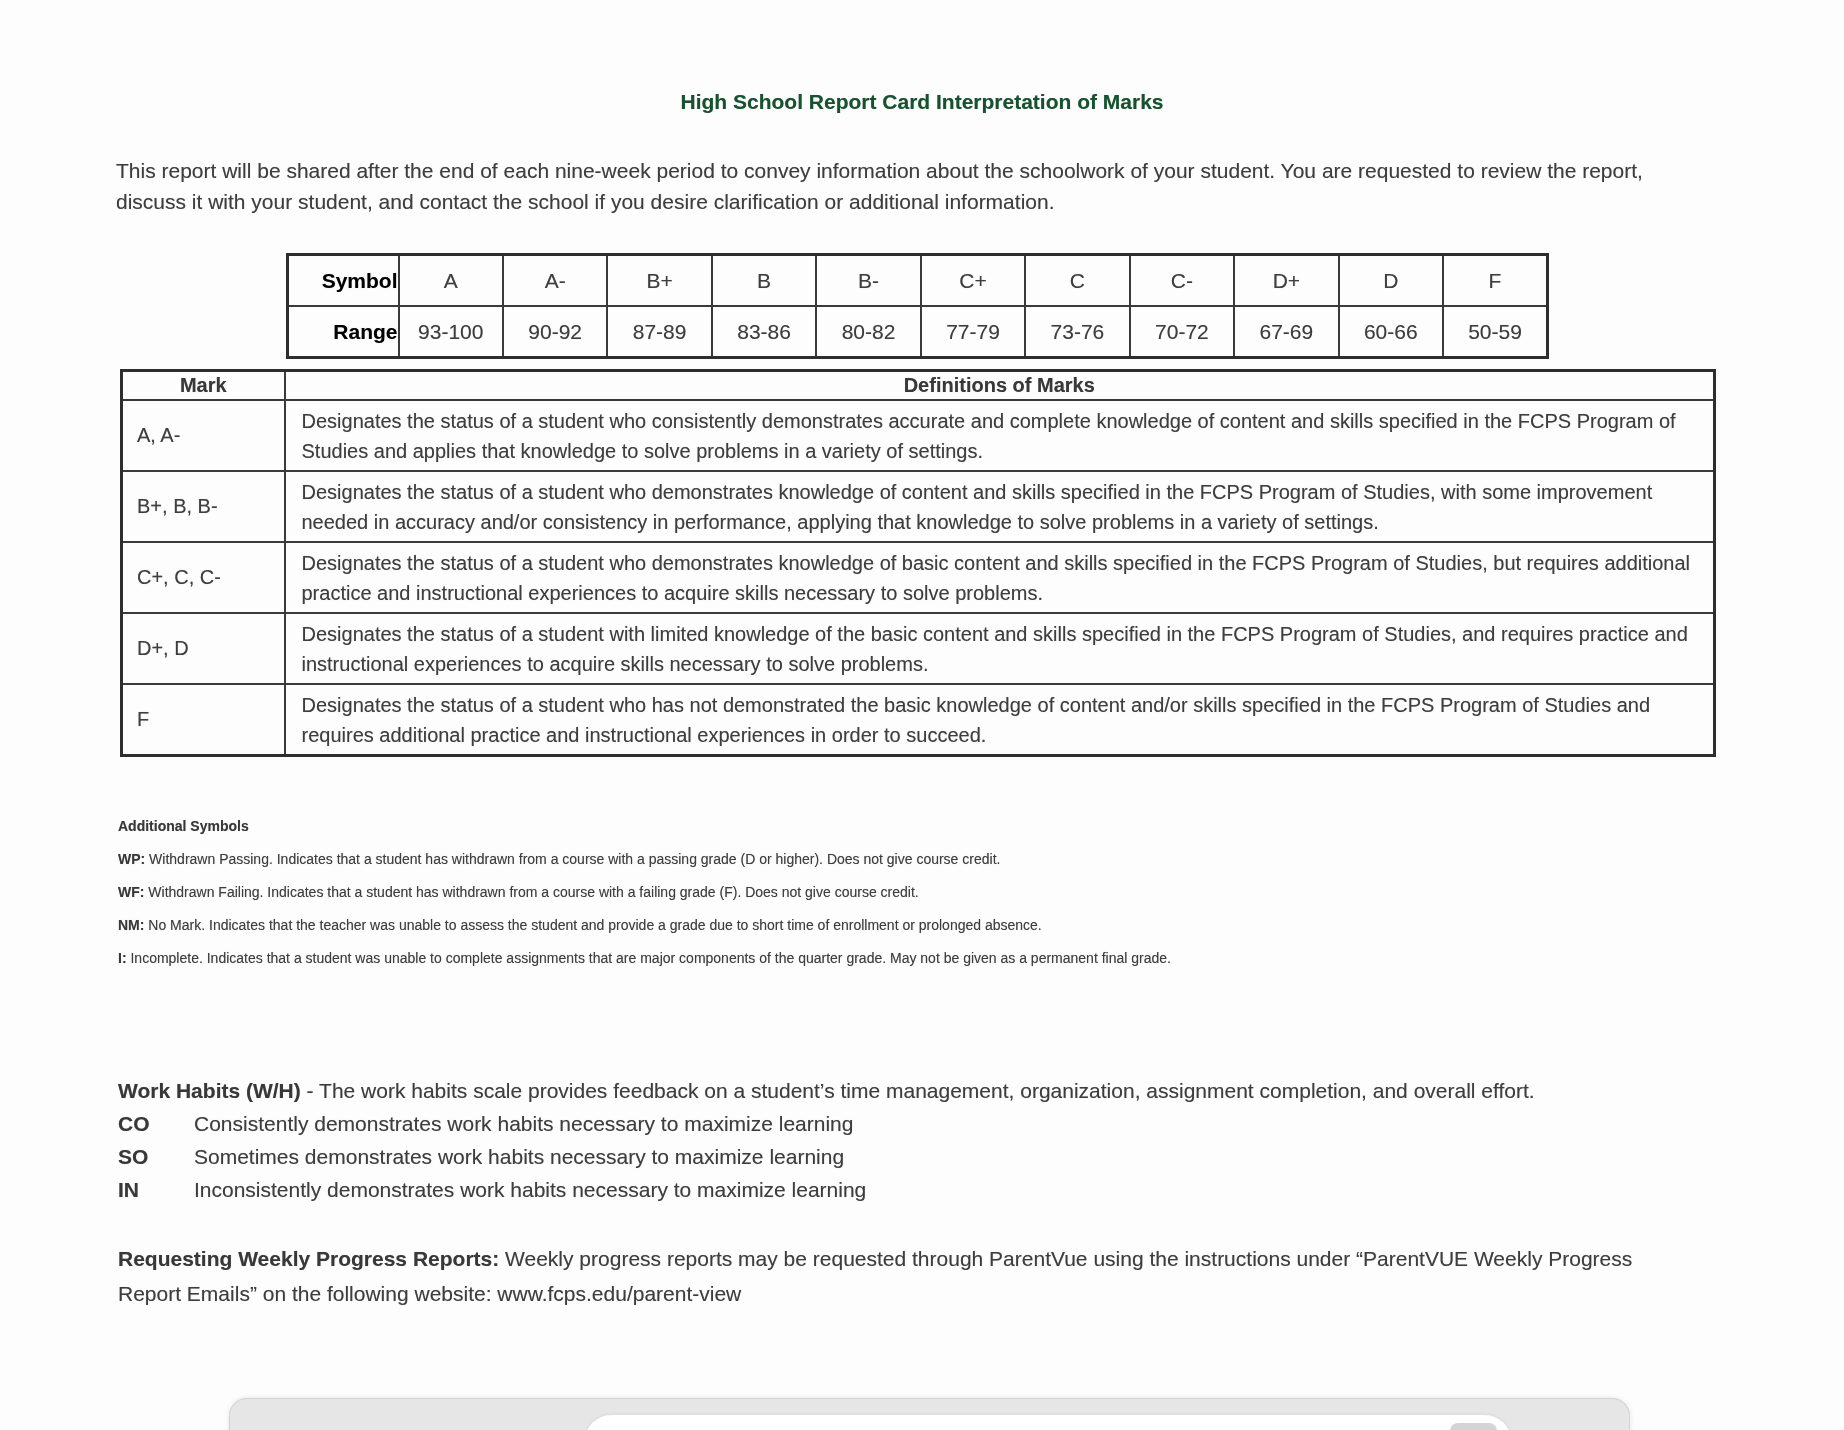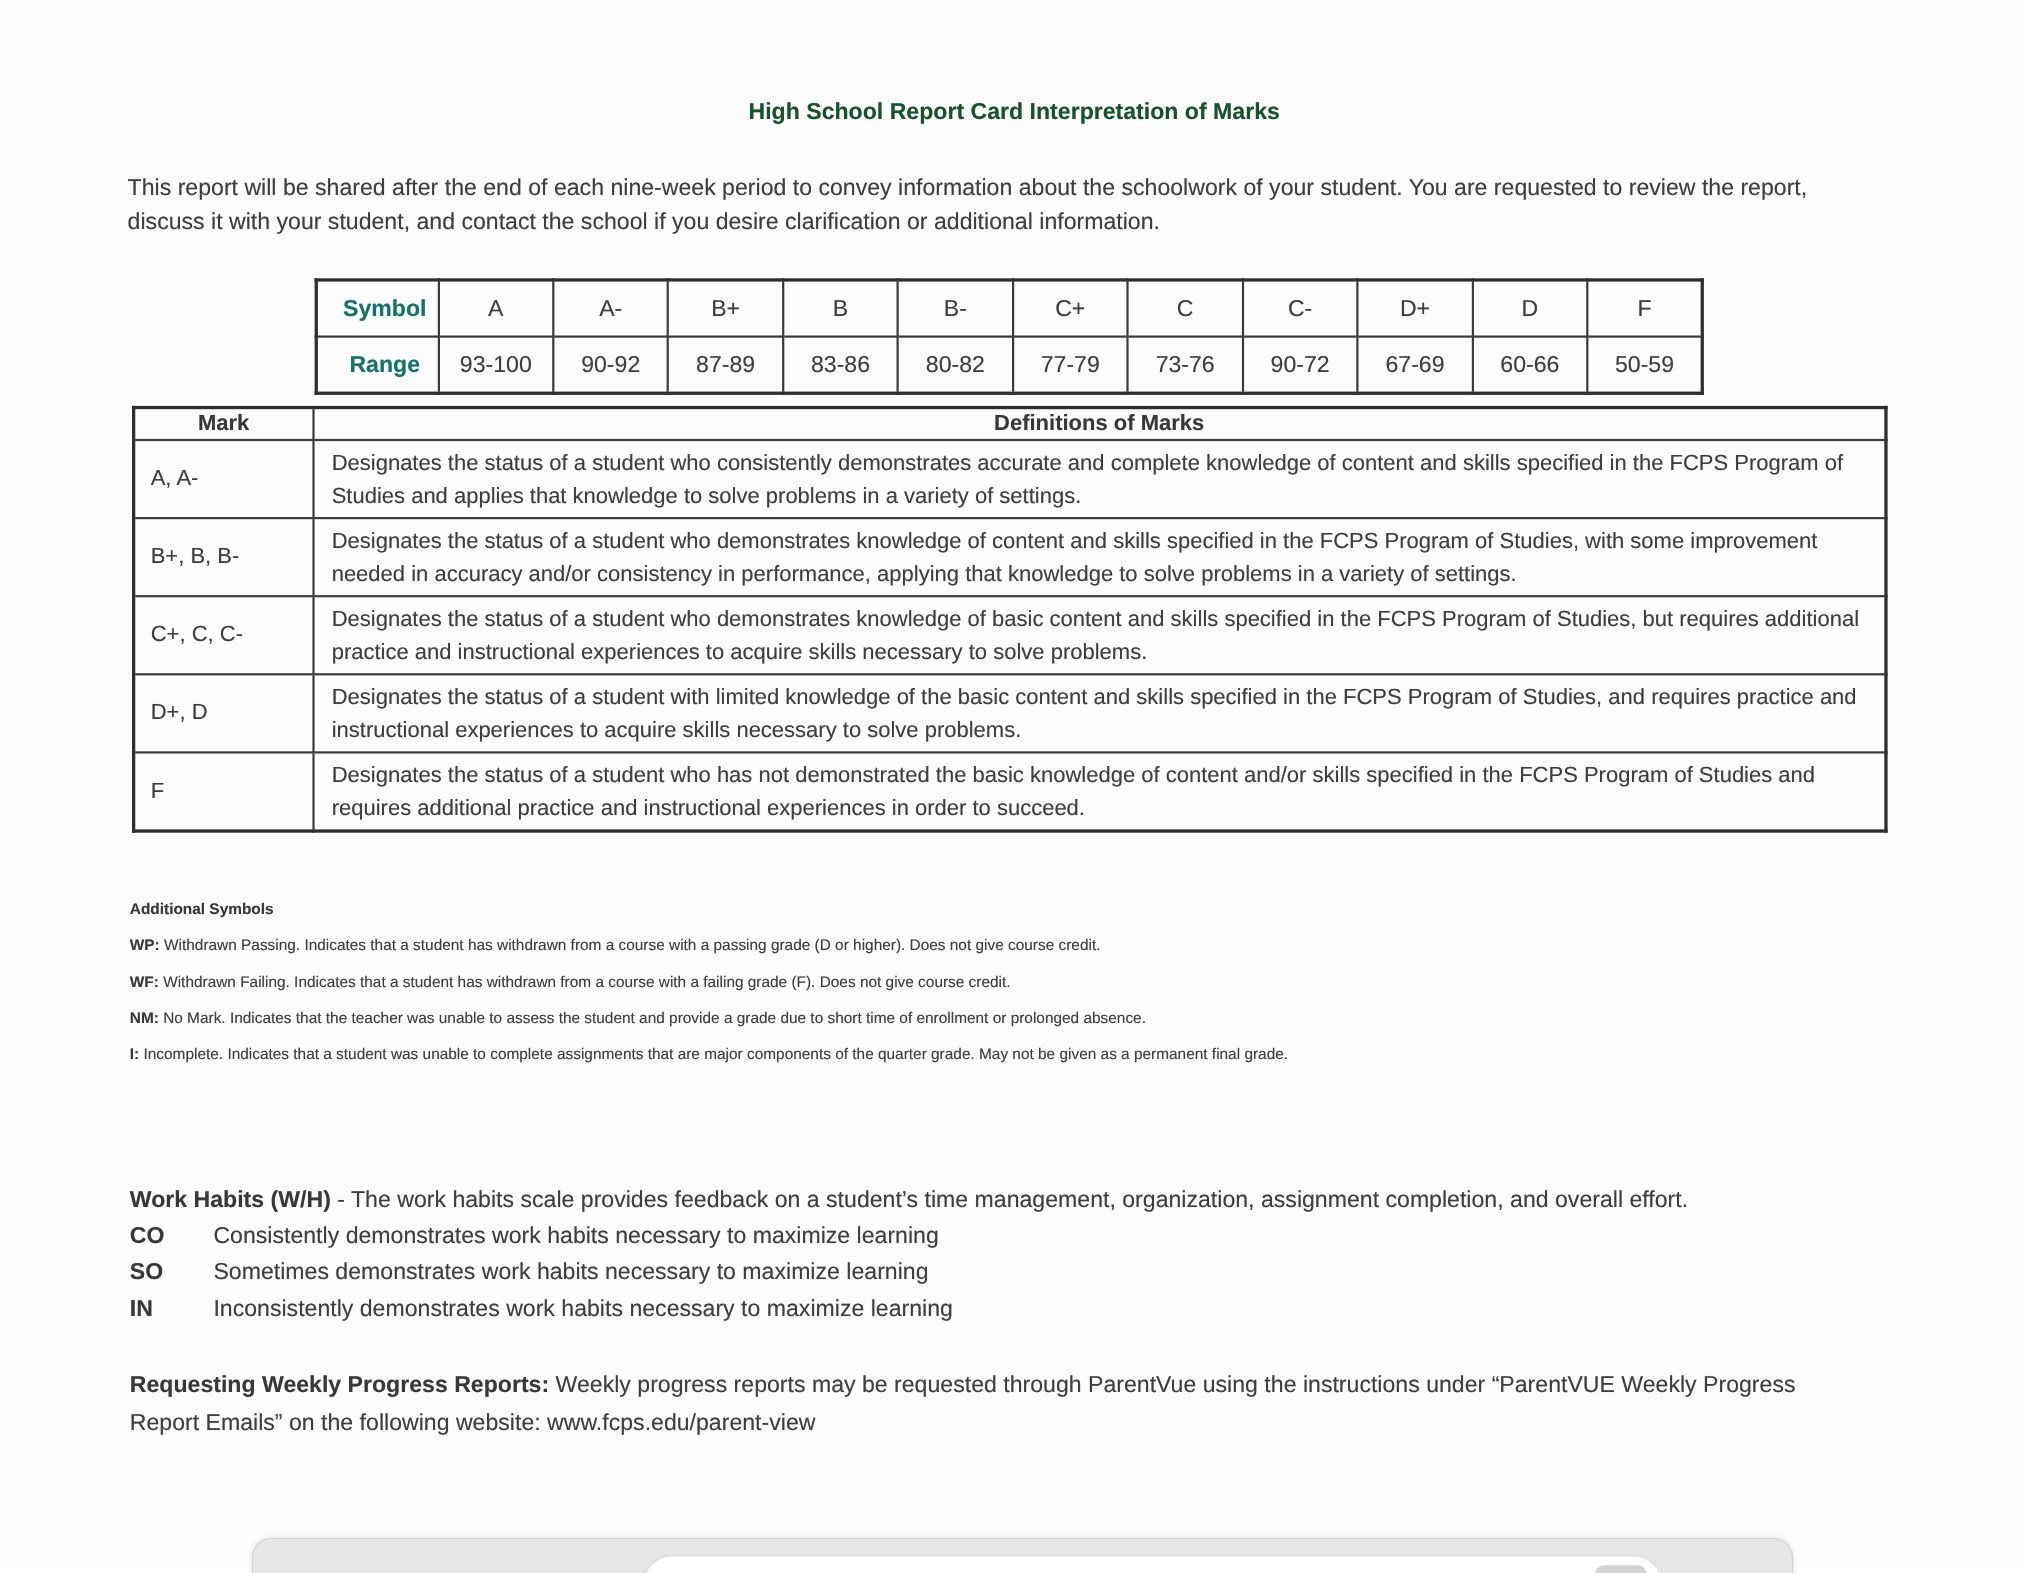--- a/index.html
+++ b/index.html
@@ -28,21 +28,21 @@
     border:3px solid #2e2e2e;
     font-size:21px;
   }
   .grade-table td{
     border:2px solid #3a3a3a;
     height:49px;
     text-align:center;vertical-align:middle;
     padding:0;
   }
   .grade-table td.rowhead{
-    text-align:center;padding-left:13px;font-weight:700;color:#0f766e;
+    text-align:right;padding-left:13px;font-weight:700;color:#000000;
   }
   
   .def-table{
     position:absolute;top:369px;left:120px;width:1596px;
     border:3px solid #2e2e2e;
     font-size:20px;
   }
   .def-table td{
     border:2px solid #3a3a3a;
     vertical-align:middle;
@@ -125,21 +125,21 @@
       </tr>
       <tr>
         <td class="rowhead">Range</td>
         <td>93-100</td>
         <td>90-92</td>
         <td>87-89</td>
         <td>83-86</td>
         <td>80-82</td>
         <td>77-79</td>
         <td>73-76</td>
-        <td>90-72</td>
+        <td>70-72</td>
         <td>67-69</td>
         <td>60-66</td>
         <td>50-59</td>
       </tr>
     </tbody>
   </table>
 
   <table class="def-table">
     <colgroup>
       <col style="width:163px">

